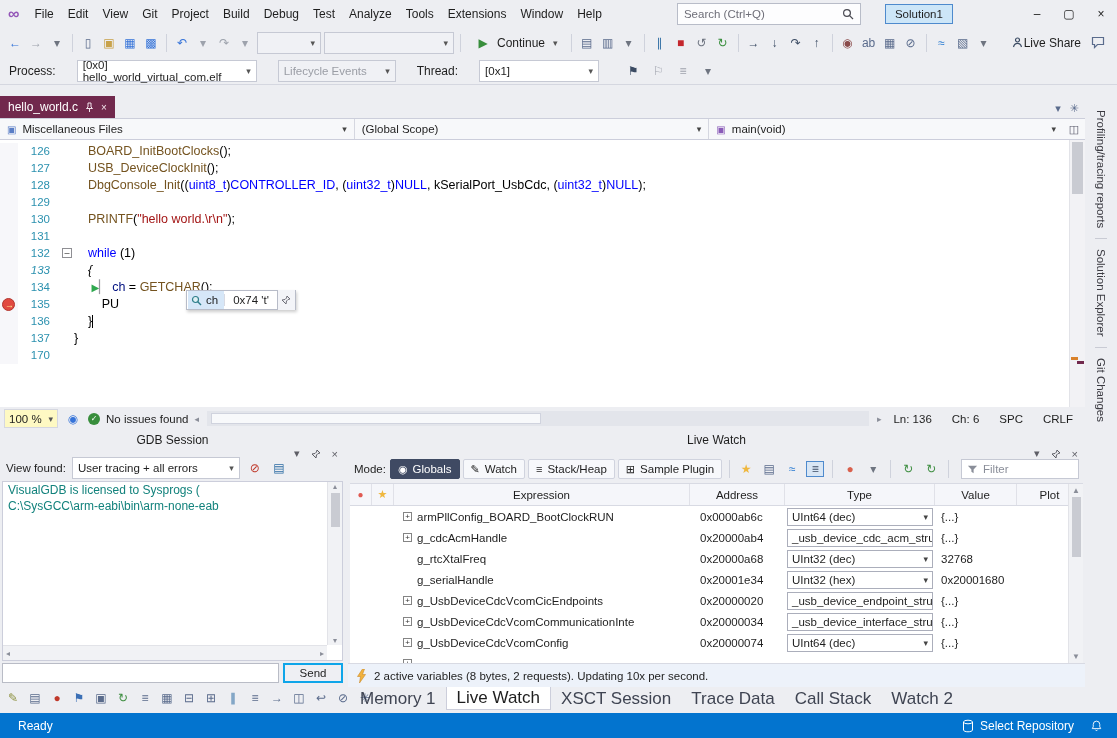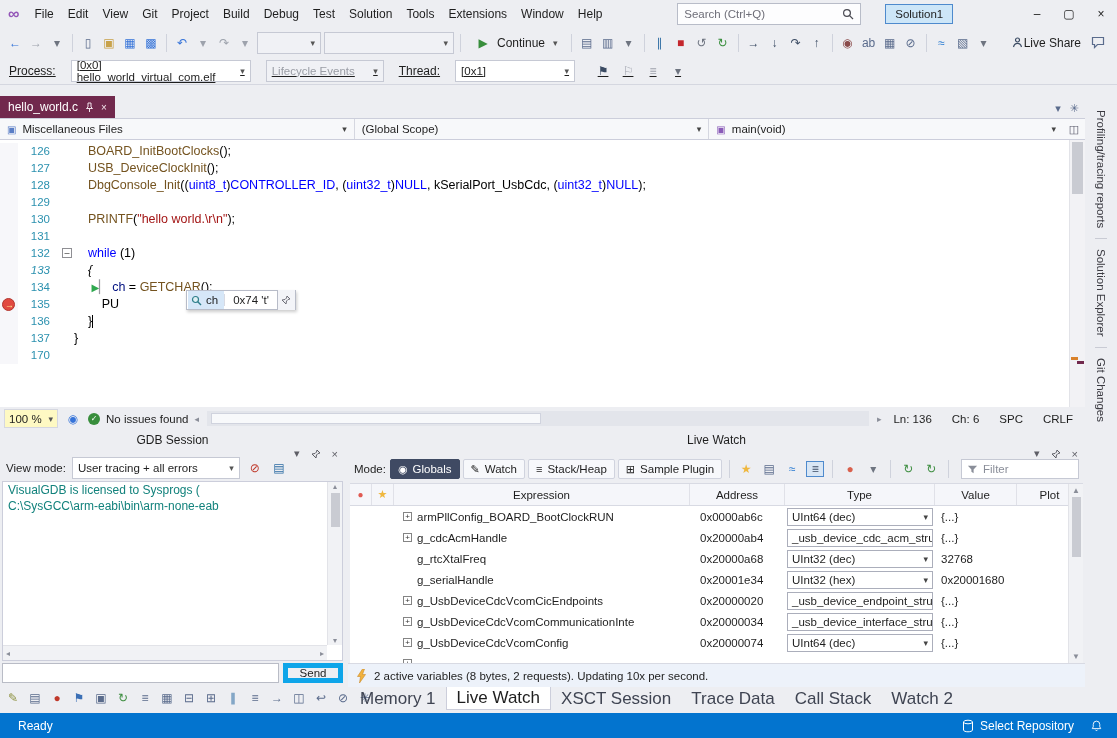--- a/index.html
+++ b/index.html
@@ -22,21 +22,21 @@
 .tsep{width:1px;height:18px;background:#CFD2DC;margin:0 3px;flex:none;}
 .caret{font-size:9px;color:#555;margin-left:3px;}
 .combo{height:22px;background:#FFF;border:1px solid #C6C9D4;display:flex;align-items:center;padding:0 5px;font-size:11.5px;flex:none;}
 .combo.disabled{background:#F0F1F5;color:#9A9DA5;}
 .combo .caret{margin-left:auto;}
 .tb-button{display:flex;align-items:center;gap:5px;padding:0 7px;height:24px;flex:none;}
 .tb-label{font-size:12px;}
 .tb-right{margin-left:auto;display:flex;align-items:center;gap:10px;padding-right:6px;}
 .liveshare{display:flex;align-items:center;}
 
-.processbar{position:absolute;top:57px;left:0;right:0;height:28px;display:flex;align-items:center;gap:15px;padding:0 9px;border-bottom:1px solid #D5D7E0;text-decoration:underline;}
+.processbar{position:absolute;top:57px;left:0;right:0;height:28px;display:flex;align-items:center;gap:21px;padding:0 9px;border-bottom:1px solid #D5D7E0;}
 .proc-icons{display:flex;align-items:center;gap:7px;margin-left:4px;}
 
 
 .docwell{position:absolute;top:85px;left:0;width:1085px;height:33px;}
 .doc-tab{position:absolute;left:0;bottom:0;height:22px;background:#71294D;color:#FFF;display:flex;align-items:center;gap:7px;padding:0 8px;font-size:12px;}
 .doc-tab .ticon{font-size:10px;color:#F2E4EC;}
 .docwell-right{position:absolute;right:6px;bottom:3px;display:flex;gap:9px;color:#5A6B8C;font-size:11px;}
 
 
 .navbar{position:absolute;top:118px;left:0;width:1085px;height:22px;display:flex;background:#F7F8FA;border-top:1px solid #CCCEDB;border-bottom:1px solid #CCCEDB;}
@@ -89,21 +89,21 @@
 .panel-header{height:22px;display:flex;align-items:center;padding:0 7px;font-size:12px;flex-direction:column;}
 .ph-icons{margin-left:auto;display:flex;gap:11px;color:#5E5E66;align-items:center;font-size:11px;}
 .gdb-toolbar{height:26px;display:flex;align-items:center;gap:6px;padding:0 6px;font-size:11.5px;}
 .gdb-output{position:relative;height:180px;margin:0 2px;border:1px solid #CCCEDB;background:#FFF;font-family:"DejaVu Sans Mono",monospace;font-size:12px;color:#12827C;overflow:hidden;}
 .gdb-line{padding:1px 5px;white-space:pre;}
 .v-scroll{position:absolute;top:0;right:0;bottom:15px;width:15px;background:#F1F2F5;border-left:1px solid #E2E3E8;display:flex;flex-direction:column;align-items:center;color:#8A8E99;font-size:8px;}
 .v-scroll .vthumb{width:9px;height:34px;background:#C9CBD2;margin-top:2px;}
 .h-scroll{position:absolute;left:0;right:15px;bottom:0;height:15px;background:#F1F2F5;border-top:1px solid #E2E3E8;display:flex;align-items:center;justify-content:space-between;padding:0 3px;color:#8A8E99;font-size:8px;}
 .gdb-input-row{height:24px;display:flex;align-items:center;gap:4px;padding:2px;}
 .gdb-input{flex:1;height:20px;border:1px solid #B9BCC6;background:#FFF;}
-.send-btn{width:60px;height:20px;border:5px solid #0ea5e9;background:#EEEFF3;display:flex;align-items:center;justify-content:center;font-size:11.5px;}
+.send-btn{width:60px;height:20px;border:2px solid #0ea5e9;background:#EEEFF3;display:flex;align-items:center;justify-content:center;font-size:11.5px;}
 .gdb-strip{height:25px;display:flex;align-items:center;gap:4px;padding:0 4px;}
 
 
 .watch-toolbar{height:28px;display:flex;align-items:center;gap:4px;padding:0 6px;font-size:11.5px;}
 .mode-btn{height:20px;display:flex;align-items:center;gap:5px;padding:0 7px;border:1px solid #D0D3DE;background:#F7F8FB;border-radius:2px;}
 .mode-btn.active{background:#3F4A63;color:#FFF;border-color:#3F4A63;}
 .mb-icon{font-size:11px;}
 .tool-selected{border:1px solid #4E8ACD;background:#D8E6F5;}
 .filter-box{margin-left:auto;width:118px;height:20px;border:1px solid #C6C9D4;background:#FFF;display:flex;align-items:center;gap:5px;padding:0 5px;color:#8A8E99;}
 .watch-table{position:relative;height:180px;margin:0 2px;border-top:1px solid #D8DAE3;background:#FFF;}
@@ -149,21 +149,21 @@
     <span class="vs-logo">∞</span>
     <nav style="display:flex">
       <span class="menu-item">File</span>
         <span class="menu-item">Edit</span>
         <span class="menu-item">View</span>
         <span class="menu-item">Git</span>
         <span class="menu-item">Project</span>
         <span class="menu-item">Build</span>
         <span class="menu-item">Debug</span>
         <span class="menu-item">Test</span>
-        <span class="menu-item">Solution</span>
+        <span class="menu-item">Analyze</span>
         <span class="menu-item">Tools</span>
         <span class="menu-item">Extensions</span>
         <span class="menu-item">Window</span>
         <span class="menu-item">Help</span>
     </nav>
     <div class="searchbox">
       <span>Search (Ctrl+Q)</span>
       <svg width="12" height="12" viewBox="0 0 12 12">
           <circle cx="5" cy="5" r="3.4" fill="none" stroke="#4A4A52" stroke-width="1.2"></circle>
           <line x1="7.6" y1="7.6" x2="11" y2="11" stroke="#4A4A52" stroke-width="1.2"></line>
@@ -429,21 +429,21 @@
       <span>GDB Session</span>
       <span class="ph-icons">
         <span>▾</span>
         <svg width="10" height="10" viewBox="0 0 10 10">
             <path d="M6 1l3 3-2 .5L5.5 6 5 9 1 5l3-.5L5.5 3z" fill="none" stroke="#5E5E66" stroke-width="1"></path>
           </svg>
         <span>×</span>
       </span>
     </div>
     <div class="gdb-toolbar">
-      <span>View mode:</span>
+      <span>View found:</span>
       <span class="combo" style="width:168px">
           <span>User tracing + all errors</span>
           <span class="caret">▾</span>
         </span>
       <span style="display:flex;gap:6px">
           <span class="tbicon" style="color: rgb(192, 57, 43);">⊘</span>
           <span class="tbicon" style="color: rgb(46, 109, 164);">▤</span>
         </span>
     </div>
     <div class="gdb-output">

